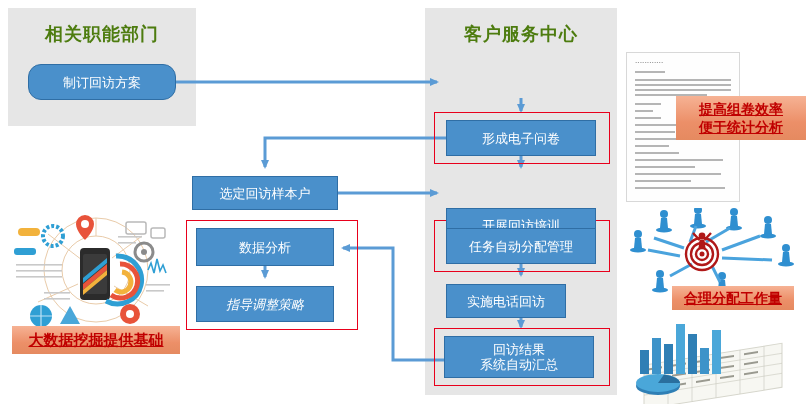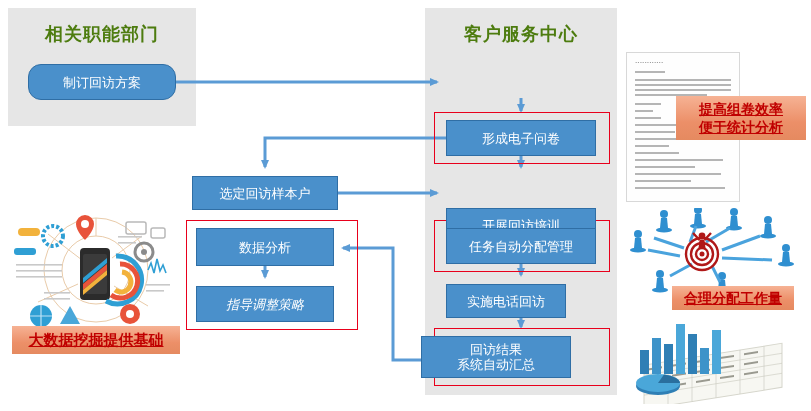--- a/index.html
+++ b/index.html
@@ -32,21 +32,21 @@
   #box-sample{left:192px;top:176px;width:146px;height:34px;}
   #box-analysis{left:196px;top:228px;width:138px;height:38px;}
   #box-strategy{left:196px;top:286px;width:138px;height:36px;font-style:italic;}
 
   
   #box-receive{left:446px;top:64px;width:150px;height:34px;}
   #box-form{left:446px;top:120px;width:150px;height:36px;}
   #box-train{left:446px;top:176px;width:150px;height:34px;margin-top:32px;}
   #box-assign{left:446px;top:228px;width:150px;height:36px;}
   #box-call{left:446px;top:284px;width:120px;height:34px;}
-  #box-result{left:421px;top:336px;width:150px;height:42px;}
+  #box-result{left:444px;top:336px;width:150px;height:42px;}
 
   
   .redbox{position:absolute;border:1.5px solid #e8001c;box-sizing:border-box;}
   #red-form{left:434px;top:112px;width:176px;height:52px;}
   #red-assign{left:434px;top:220px;width:176px;height:52px;}
   #red-result{left:434px;top:328px;width:176px;height:58px;}
   #red-left{left:186px;top:220px;width:172px;height:110px;}
 
   
   svg.wires{position:absolute;left:0;top:0;width:811px;height:411px;

